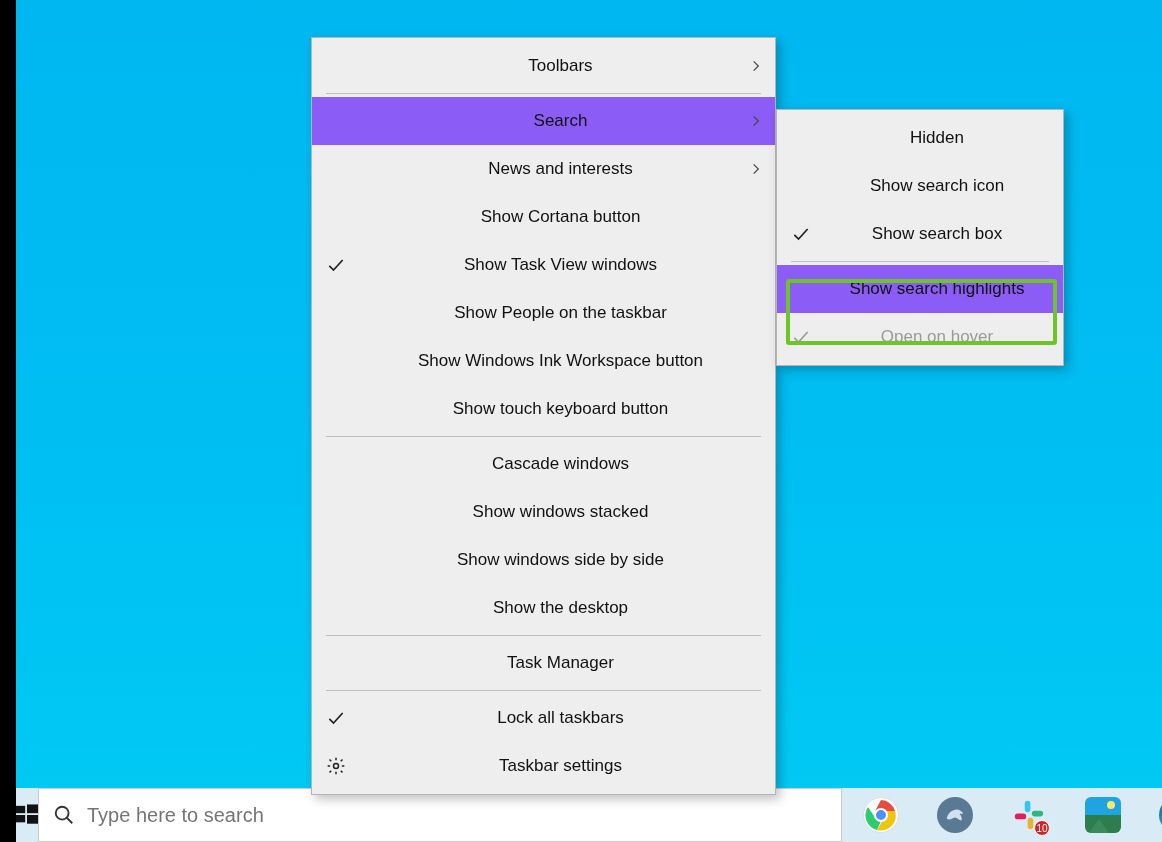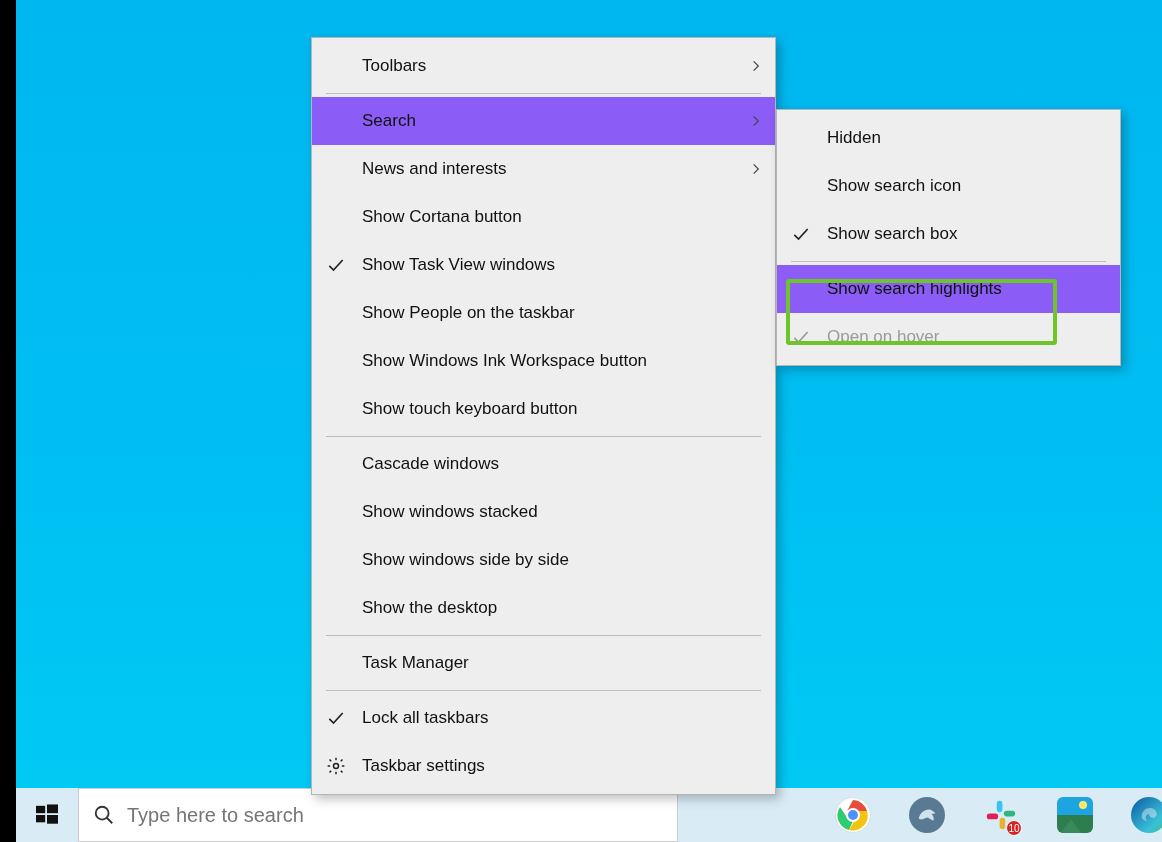--- a/index.html
+++ b/index.html
@@ -33,21 +33,21 @@
     .start-button {
       width: 62px;
       display: flex;
       align-items: center;
       justify-content: center;
       cursor: pointer;
     }
     .start-button svg { width: 22px; height: 22px; }
     .search-box {
       flex: 0 0 auto;
-      width: 600px;
+      width: 804px;
       background: #fff;
       display: flex;
       align-items: center;
       padding: 0 14px;
       border: 1px solid #ccc;
       margin: 0;
     }
     .search-box .mag { margin-right: 12px; display:flex; }
     .search-box input {
       border: none;
@@ -74,30 +74,31 @@
     .circle-icon {
       width: 36px; height: 36px; border-radius: 50%;
       display:flex; align-items:center; justify-content:center;
     }
     .context-menu {
       position: absolute;
       background: #eeeeee;
       border: 1px solid #b5b5b5;
       box-shadow: 4px 4px 10px rgba(0,0,0,0.25);
       padding: 4px 0;
+      text-align: center;
     }
     .main-menu {
       left: 311px;
       top: 37px;
       width: 465px;
     }
     .sub-menu {
       left: 776px;
       top: 109px;
-      width: 345px;
+      width: 288px;
     }
     .menu-item {
       height: 48px;
       display: flex;
       align-items: center;
       padding: 0 16px 0 50px;
       position: relative;
       cursor: default;
       color: #111;
     }

